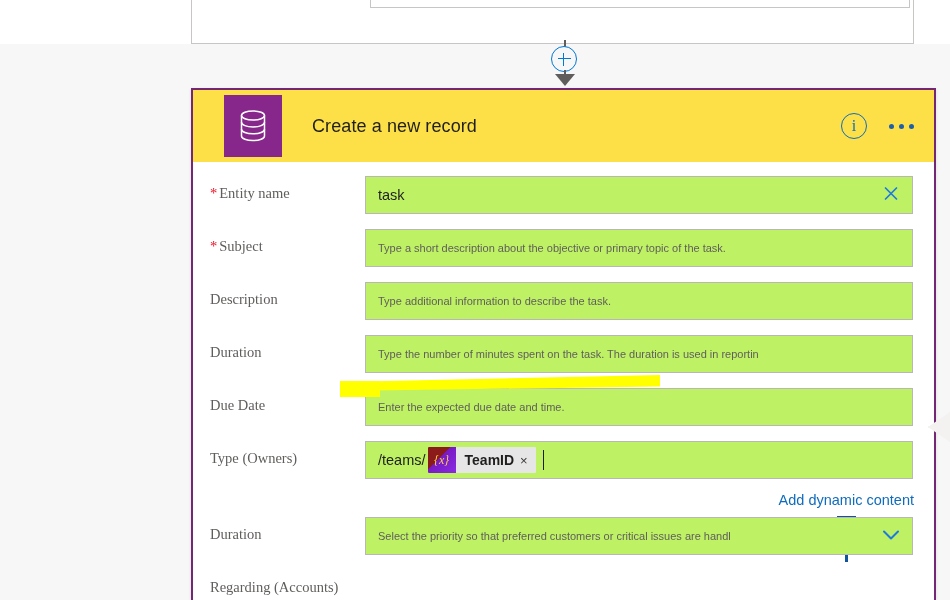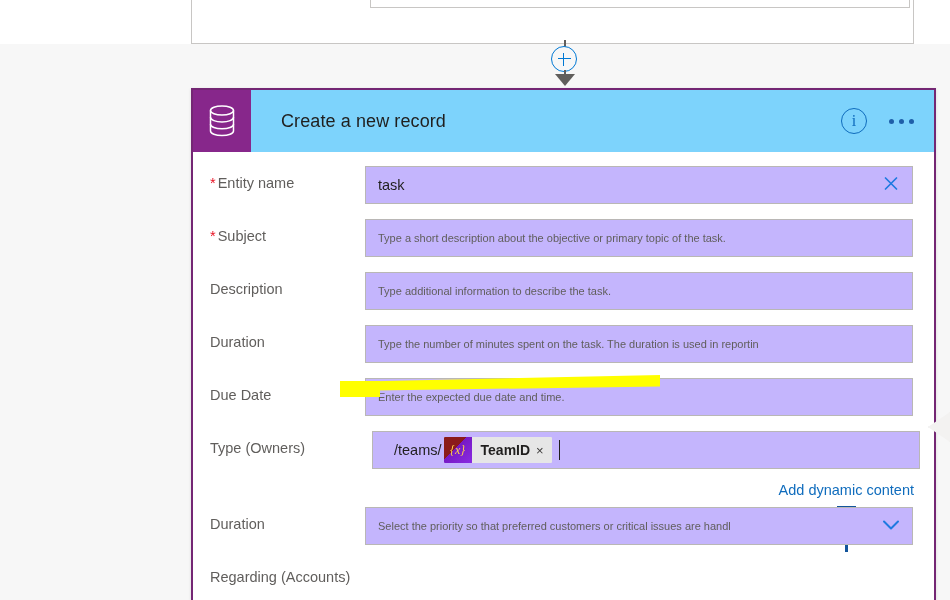--- a/index.html
+++ b/index.html
@@ -127,24 +127,25 @@
     height: 512px;
     background: #ffffff;
     border: 2px solid #742774;
     border-bottom: none;
     box-sizing: border-box;
     box-shadow: 0 1px 3px rgba(0,0,0,0.12);
   }
 
   .card-header {
     position: relative;
-    height: 62px;
-    background: #7dd3fc;
-    display: flex;
-    align-items: center;
+    height: 72px;
+    background: #fde047;
+    display: flex;
+    align-items: center;
+    padding-left: 31px;
   }
   .card-icon-tile {
     width: 58px;
     height: 62px;
     background: #87278b;
     display: flex;
     align-items: center;
     justify-content: center;
     flex: 0 0 58px;
   }
@@ -196,31 +197,32 @@
     position: relative;
   }
   .form-label {
     width: 172px;
     padding-left: 17px;
     padding-top: 9px;
     font-size: 14.5px;
     color: #605e5c;
     box-sizing: border-box;
     white-space: nowrap;
+    font-family: Liberation Serif, serif;
   }
   .req-star {
     color: #e81123;
     margin-right: 2px;
   }
   .field {
     position: relative;
     width: 548px;
     height: 38px;
     border: 1px solid #b9b7b5;
-    background: #c4b5fd;
+    background: #bef264;
     box-sizing: border-box;
     display: flex;
     align-items: center;
     overflow: hidden;
   }
   .field-text {
     padding-left: 12px;
     font-size: 11px;
     color: #605e5c;
     white-space: nowrap;
@@ -245,22 +247,21 @@
     position: absolute;
     right: 12px;
     top: 50%;
     transform: translateY(-50%);
   }
 
   
   .owner-field {
     display: flex;
     align-items: center;
-    padding-left: 21px;
-    margin-left: 7px;
+    padding-left: 12px;
   }
   .owner-prefix {
     font-size: 14.5px;
     color: #201f1e;
     margin-right: 2px;
   }
   .dyn-token {
     display: inline-flex;
     align-items: center;
     height: 26px;

